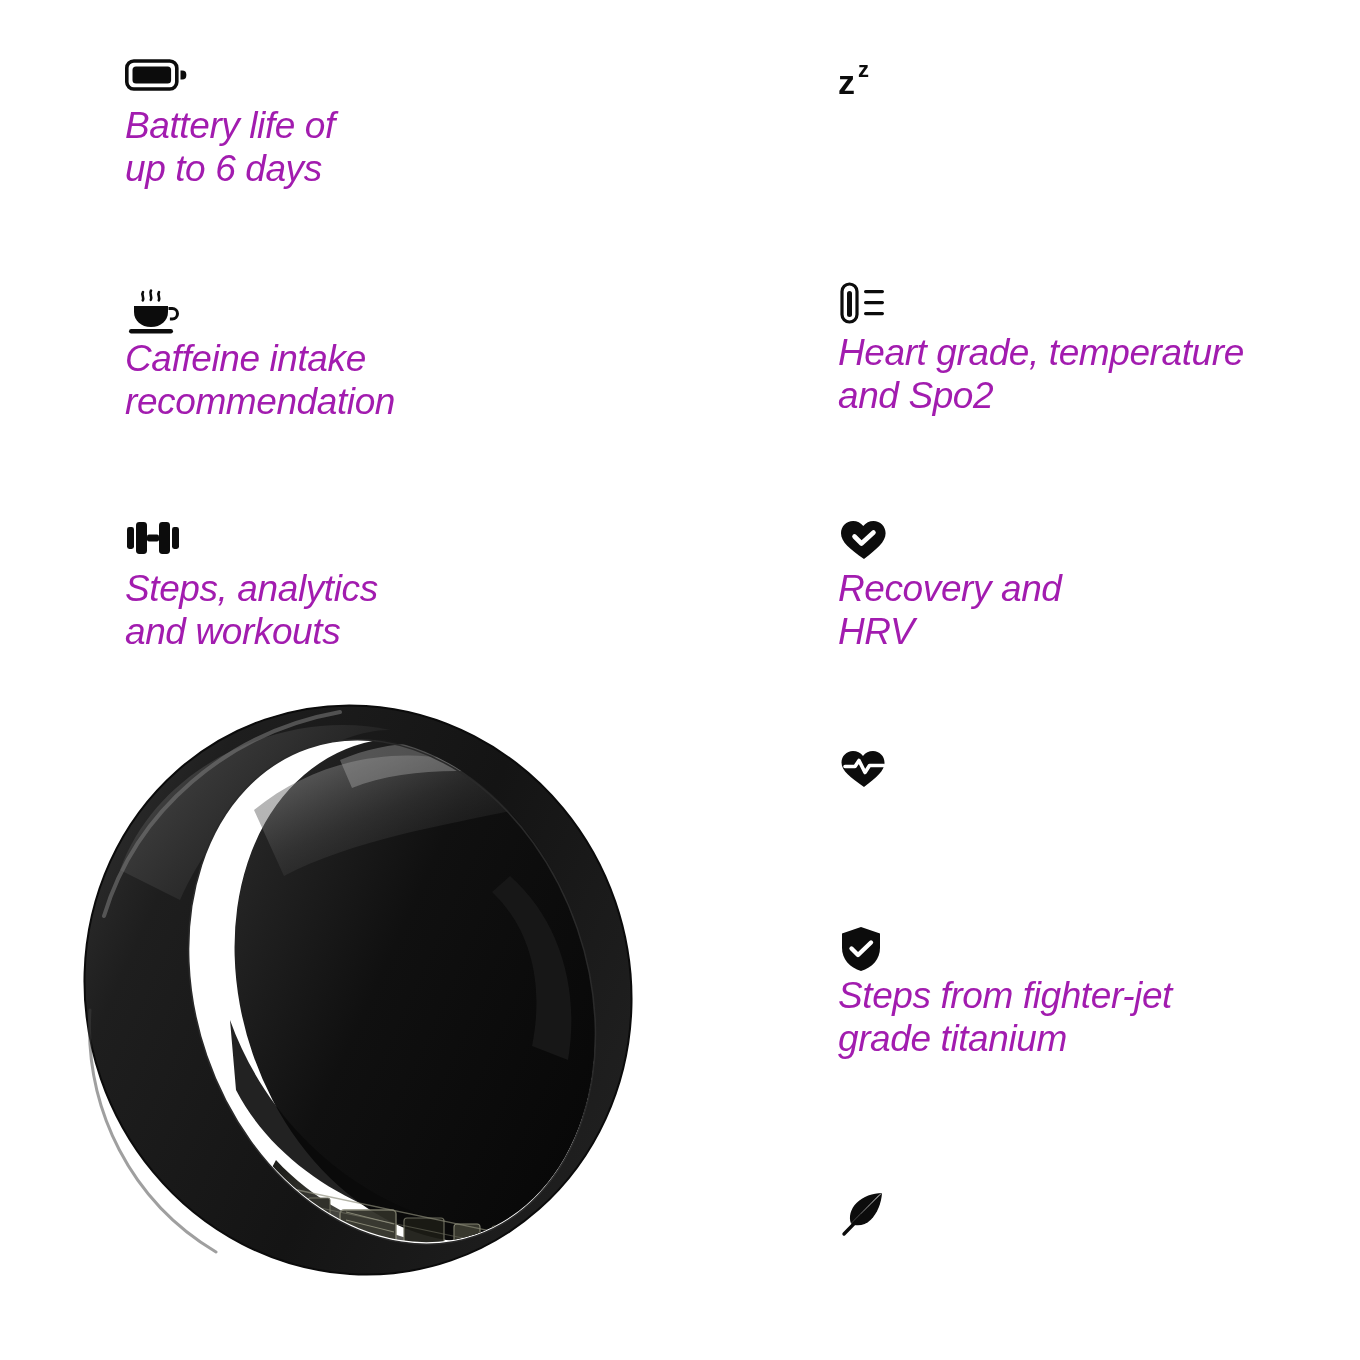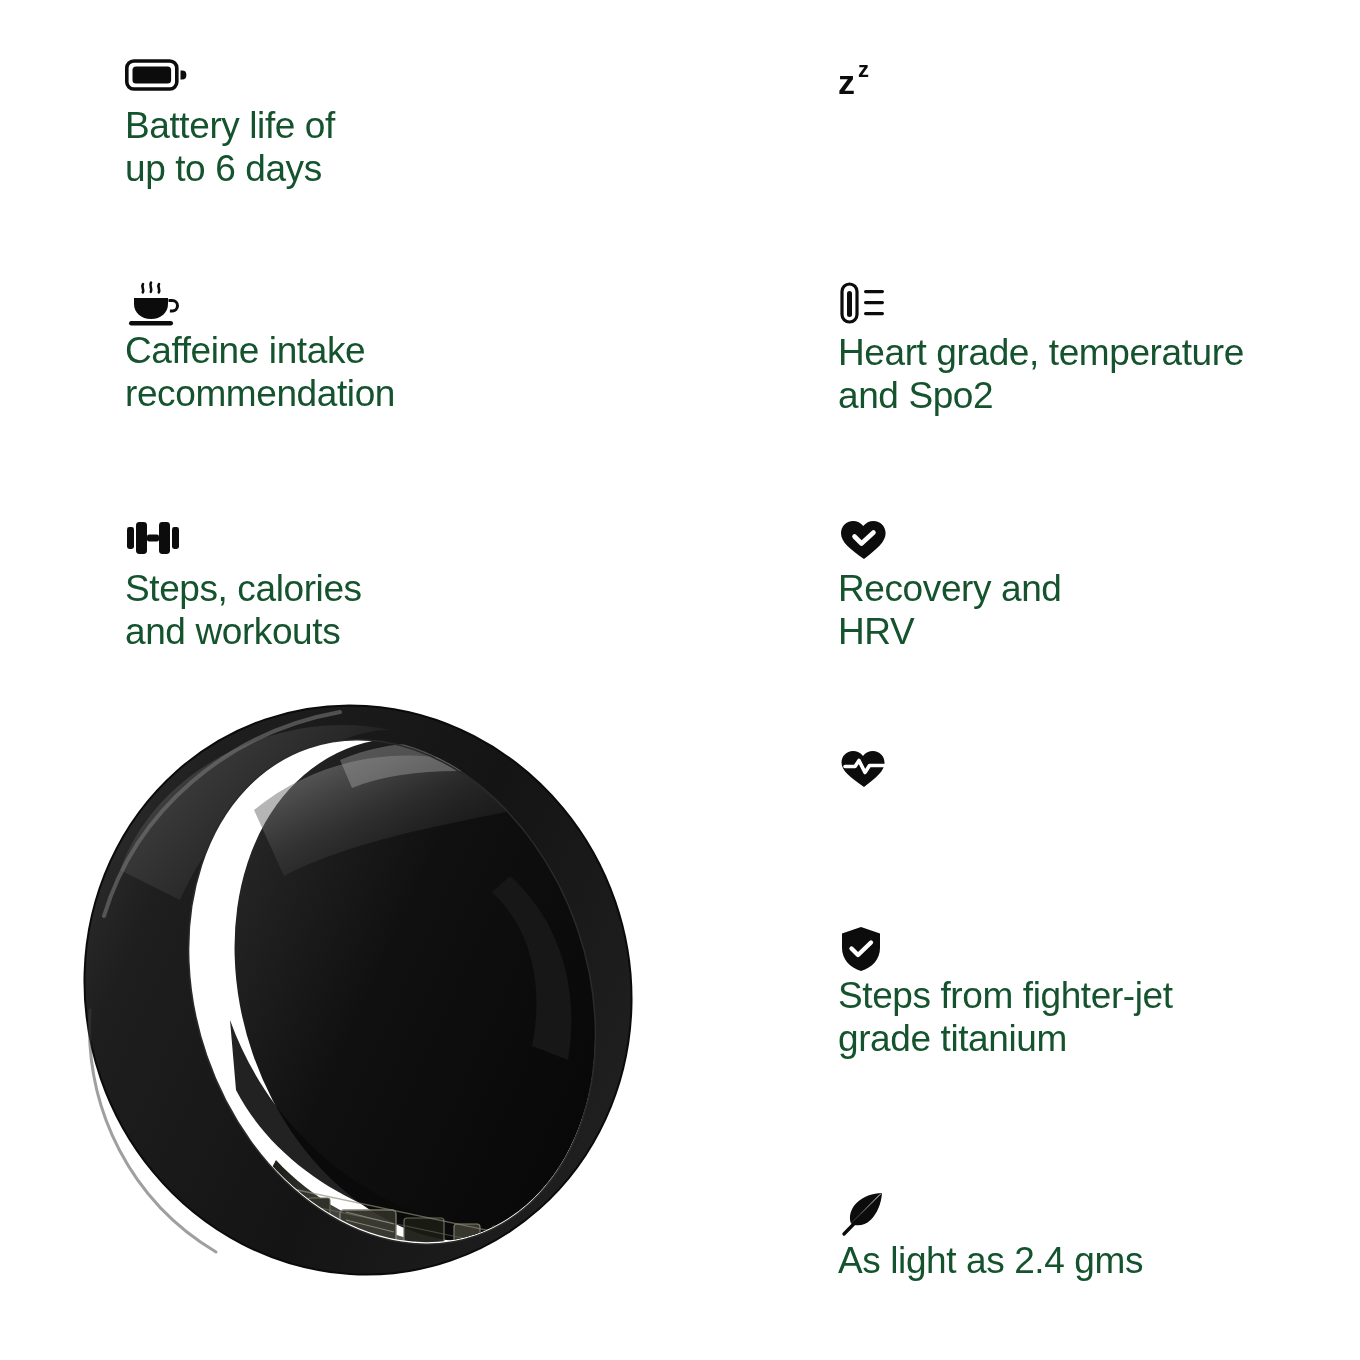--- a/index.html
+++ b/index.html
@@ -39,22 +39,23 @@
     margin-bottom: 6px;
     color: #0c0c0c;
   }
   .feature-icon svg { display: block; }
 
   .feature-text {
     font-size: 37px;
     line-height: 1.16;
     letter-spacing: -0.4px;
     font-weight: 500;
-    color: #14532d;
+    color: #a21caf;
     white-space: pre-line;
+    font-style: italic;
   }
 
   
   .ring-wrap {
     position: absolute;
     left: 40px;
     top: 690px;
     width: 660px;
     height: 610px;
   }
@@ -72,21 +73,21 @@
         <svg width="62" height="40" viewBox="0 0 62 40" fill="none" xmlns="http://www.w3.org/2000/svg">
           <rect x="1.8" y="6" width="50" height="28" rx="7" fill="none" stroke="#0c0c0c" stroke-width="3.6"></rect>
           <rect x="7.5" y="11.5" width="38.6" height="17" rx="3.5" fill="#0c0c0c"></rect>
           <path d="M55.5 15.5h1.8a4 4 0 0 1 4 4v1a4 4 0 0 1-4 4h-1.8z" fill="#0c0c0c"></path>
         </svg>
       </span>
       <div class="feature-text">Battery life of
 up to 6 days</div>
     </div>
 
-    <div class="feature" style="top:280px">
+    <div class="feature" style="top:288px">
       <span class="feature-icon">
         <svg width="56" height="48" viewBox="0 0 56 48" fill="none" xmlns="http://www.w3.org/2000/svg">
           <path d="M18 4c-2 3 1.5 5 -0.2 8.4" stroke="#0c0c0c" stroke-width="2.6" stroke-linecap="round"></path>
           <path d="M26 2.5c-2.2 3.4 1.6 5.6 -0.2 9.3" stroke="#0c0c0c" stroke-width="2.6" stroke-linecap="round"></path>
           <path d="M34 4c-2 3 1.5 5 -0.2 8.4" stroke="#0c0c0c" stroke-width="2.6" stroke-linecap="round"></path>
           <path d="M9 18h34v6c0 8.8-7.2 15-17 15S9 32.8 9 24z" fill="#0c0c0c"></path>
           <path d="M43.5 20.5h3.8a5.2 5.2 0 0 1 0 10.4h-2.4" stroke="#0c0c0c" stroke-width="3" fill="none"></path>
           <rect x="4" y="41" width="44" height="4.4" rx="2.2" fill="#0c0c0c"></rect>
         </svg>
       </span>
@@ -97,21 +98,21 @@
     <div class="feature" style="top:518px">
       <span class="feature-icon">
         <svg width="66" height="40" viewBox="0 0 66 40" fill="none" xmlns="http://www.w3.org/2000/svg">
           <rect x="2" y="9" width="7" height="22" rx="2.4" fill="#0c0c0c"></rect>
           <rect x="11" y="4" width="11" height="32" rx="3.4" fill="#0c0c0c"></rect>
           <rect x="22" y="16.5" width="12" height="7" rx="2" fill="#0c0c0c"></rect>
           <rect x="34" y="4" width="11" height="32" rx="3.4" fill="#0c0c0c"></rect>
           <rect x="47" y="9" width="7" height="22" rx="2.4" fill="#0c0c0c"></rect>
         </svg>
       </span>
-      <div class="feature-text">Steps, calories
+      <div class="feature-text">Steps, analytics
 and workouts</div>
     </div>
 
   </div>
 
   <div class="col col-right">
 
     <div class="feature" style="top:58px">
       <span class="feature-icon">
         <svg width="60" height="44" viewBox="0 0 60 44" fill="none" xmlns="http://www.w3.org/2000/svg">
@@ -167,21 +168,20 @@
     </div>
 
     <div class="feature" style="top:1190px">
       <span class="feature-icon">
         <svg width="52" height="48" viewBox="0 0 52 48" fill="none" xmlns="http://www.w3.org/2000/svg">
           <path d="M44 3c-9 0-19 3.5-25.5 10C12.5 19 10.5 27 13 33.5L40 6c1.6-1.6 3.2-2.4 4-3z" fill="#0c0c0c"></path>
           <path d="M13 33.5C18.6 37 27 35.5 32.8 29.8 39.2 23.4 43.4 13 44 3" fill="#0c0c0c"></path>
           <path d="M6 44 24 25.5" stroke="#0c0c0c" stroke-width="3.4" stroke-linecap="round"></path>
         </svg>
       </span>
-      <div class="feature-text">As light as 2.4 gms</div>
     </div>
 
   </div>
 
   <div class="ring-wrap">
     <svg class="ring-svg" viewBox="0 0 660 610" xmlns="http://www.w3.org/2000/svg" aria-hidden="true">
       <defs>
         <linearGradient id="outerBody" x1="0" y1="0" x2="1" y2="1">
           <stop offset="0%" stop-color="#3b3b3b"></stop>
           <stop offset="22%" stop-color="#1e1e1e"></stop>

